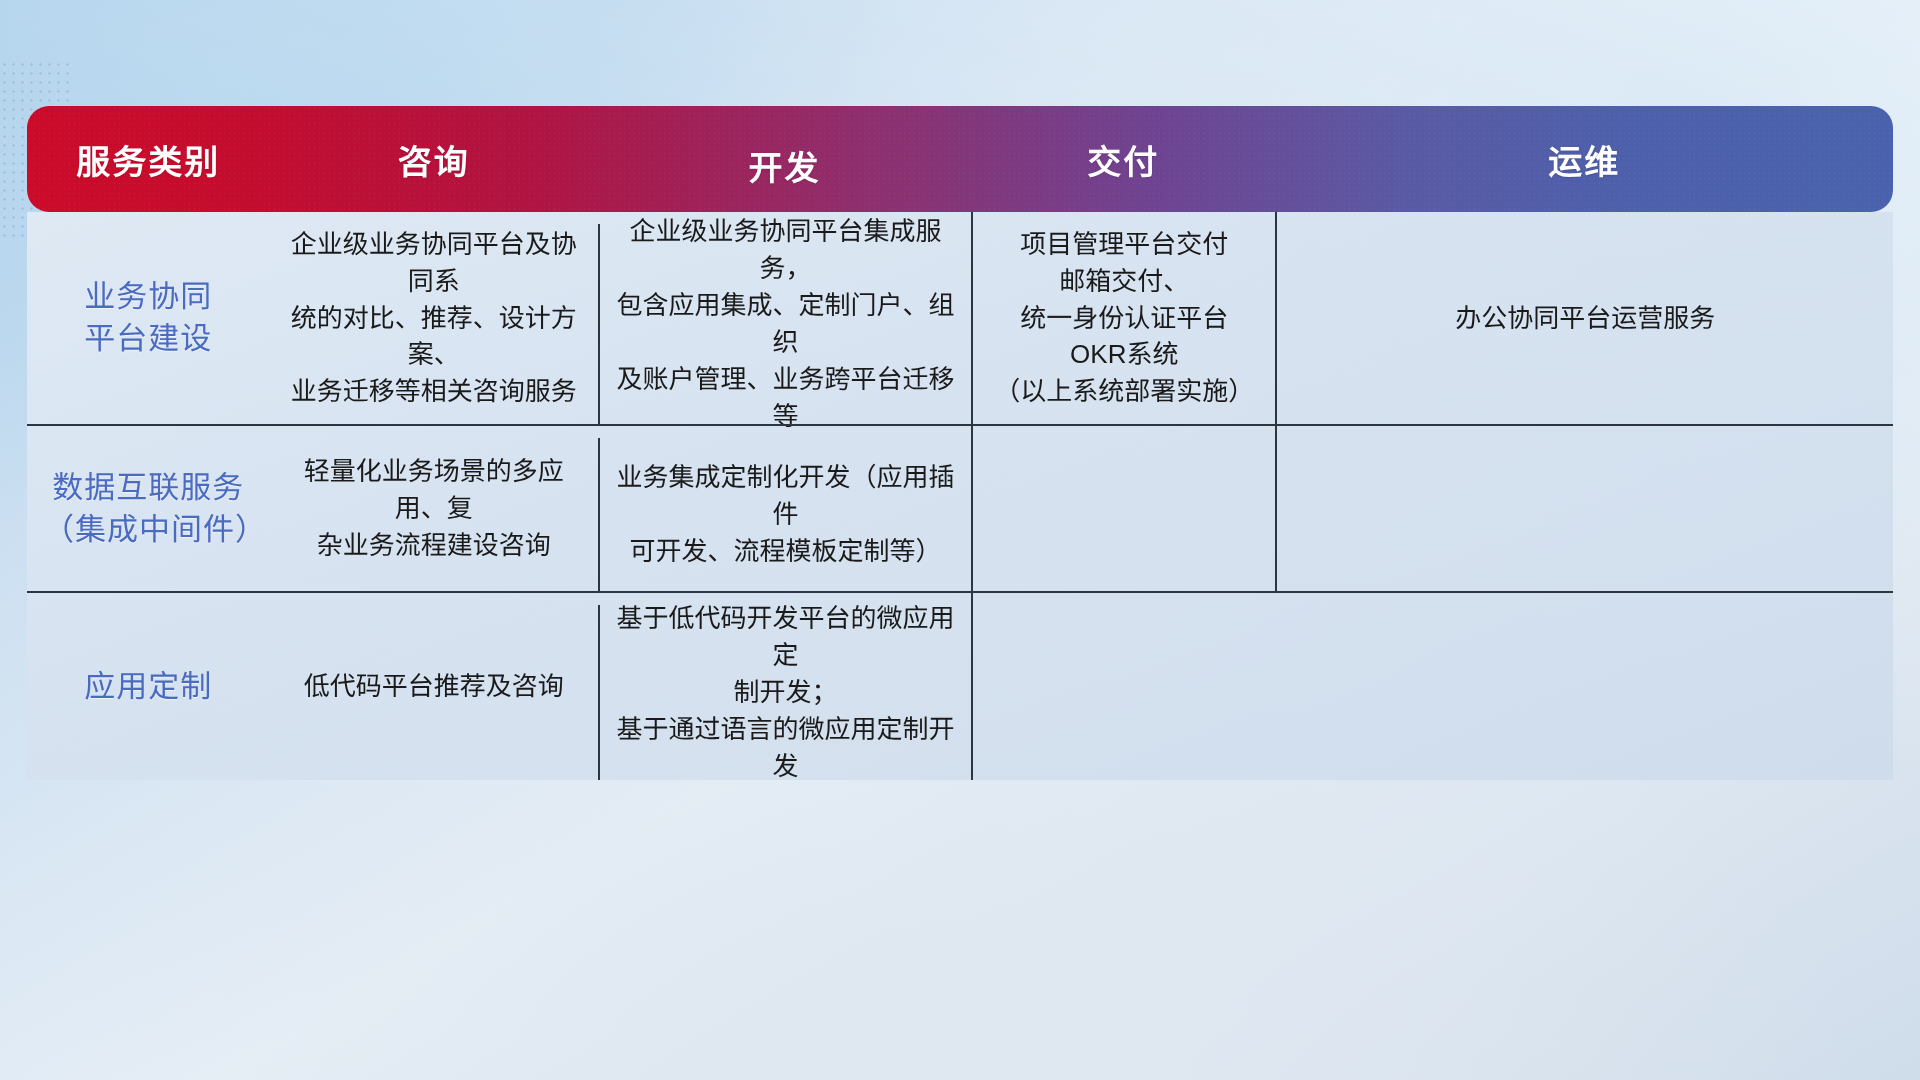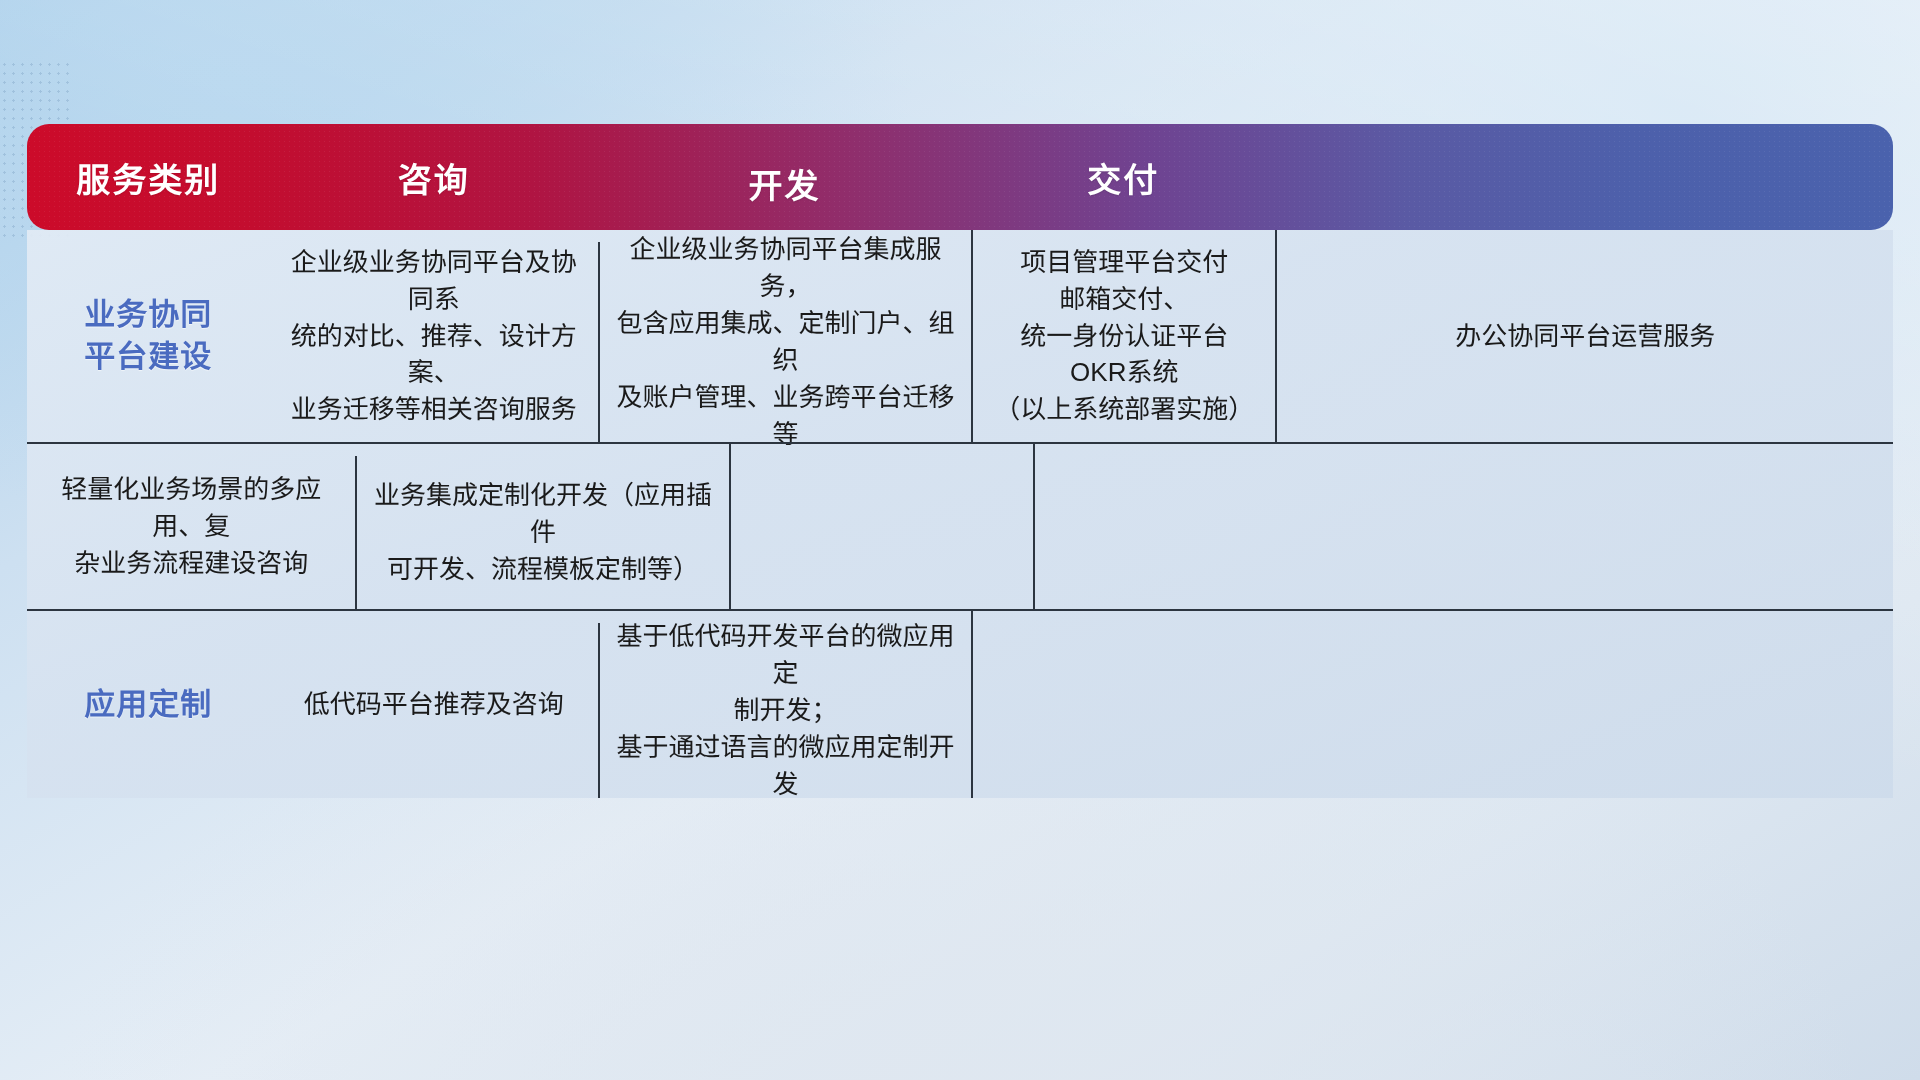--- a/index.html
+++ b/index.html
@@ -42,21 +42,21 @@
     width: 70px; height: 180px;
     background-image: radial-gradient(circle, rgba(90,130,170,0.45) 1px, transparent 1.2px);
     background-size: 9px 9px;
     opacity: .55;
   }
 
   
   #table-wrap {
     position: absolute;
     left: 27px;
-    top: 124px;
+    top: 106px;
     width: 1866px;
   }
 
   
   .header-row {
     display: flex;
     height: 106px;
     border-radius: 22px;
     overflow: hidden;
     background: linear-gradient(90deg,
@@ -126,21 +126,21 @@
 
   .cell-text {
     font-size: 26px;
     line-height: 1.42;
     color: #1a1a1a;
     white-space: pre-line;
   }
 
   .cell.col-category .cell-text {
     font-size: 31px;
-    font-weight: bold;
+    font-weight: normal;
     color: #4a6bc0;
     line-height: 1.34;
     letter-spacing: 1px;
     text-shadow: 0 1px 1px rgba(255,255,255,0.6);
   }
 
   
   .w-category { width: 13.0%; }
   .w-consult  { width: 17.6%; }
   .w-develop  { width: 20.0%; margin-top: 12px; }
@@ -166,20 +166,23 @@
     </div>
     <div class="header-cell w-consult">
       <span>咨询</span>
     </div>
     <div class="header-cell w-develop">
       <span>开发</span>
     </div>
     <div class="header-cell w-deliver">
       <span>交付</span>
     </div>
+    <div class="header-cell w-operate">
+      <span>运维</span>
+    </div>
   </div>
 
   <div class="body-panel">
 
     <div class="data-row row-h1">
       <div class="cell col-category w-category">
         <span class="cell-text">业务协同
 平台建设</span>
       </div>
       <div class="cell col-consult w-consult">
@@ -198,20 +201,24 @@
 统一身份认证平台
 OKR系统
 （以上系统部署实施）</span>
       </div>
       <div class="cell col-operate w-operate">
         <span class="cell-text">办公协同平台运营服务</span>
       </div>
     </div>
 
     <div class="data-row row-h2">
+      <div class="cell col-category w-category">
+        <span class="cell-text">数据互联服务
+（集成中间件）</span>
+      </div>
       <div class="cell col-consult w-consult">
         <span class="cell-text">轻量化业务场景的多应用、复
 杂业务流程建设咨询</span>
       </div>
       <div class="cell col-develop w-develop">
         <span class="cell-text">业务集成定制化开发（应用插件
 可开发、流程模板定制等）</span>
       </div>
       <div class="cell col-deliver w-deliver">
         <span class="cell-text"></span>

